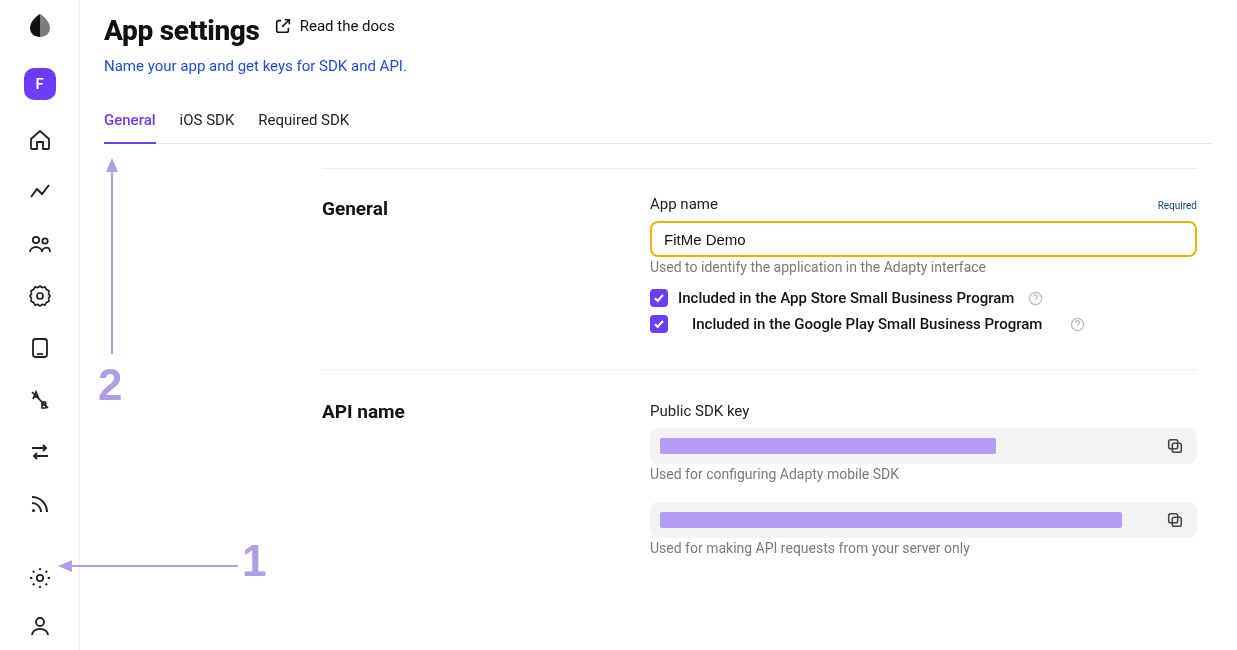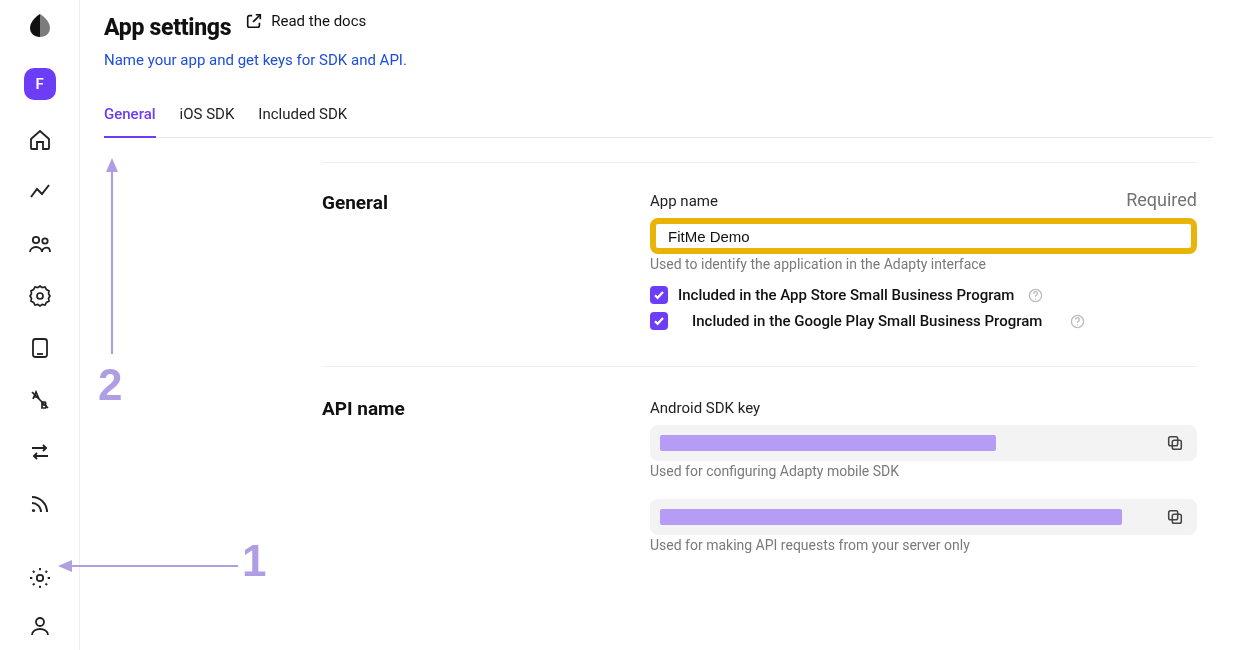--- a/index.html
+++ b/index.html
@@ -32,42 +32,42 @@
   .sidebar .spacer { flex: 1; }
   .sidebar .nav-bottom { display: flex; flex-direction: column; align-items: center; gap: 24px; padding-bottom: 12px; }
 
   .main {
     position: absolute;
     left: 80px; top: 0;
     width: 1157px; height: 650px;
     padding: 14px 24px 0 24px;
   }
   .header { display: flex; align-items: baseline; gap: 10px; }
-  .header h1 { font-size: 23px; font-weight: 800; letter-spacing: -0.3px; }
+  .header h1 { font-size: 28px; font-weight: 800; letter-spacing: -0.3px; }
   .docs-link { display: inline-flex; align-items: center; gap: 8px; font-size: 15px; color: #111; cursor: pointer; margin-left: 4px; position: relative; top: -5px;}
   .docs-link .ext-icon { width: 18px; height: 18px; color: #111; }
   .subtitle { margin-top: 10px; font-size: 15px; color: #1d4ed8; }
 
   .tabs { margin-top: 32px; display: flex; gap: 24px; border-bottom: 1px solid #e8e8e8; }
   .tab { padding: 4px 0 14px 0; font-size: 15px; color: #222; cursor: pointer; position: relative; }
   .tab.active { color: #6d3df5; font-weight: 500;}
   .tab.active::after { content: ""; position: absolute; left: 0; right: 0; bottom: -1px; height: 2px; background: #6d3df5; }
 
   .content { padding-top: 24px; }
   .divider-top { border-top: 1px solid #eee; margin-left: 218px; margin-right: 16px; margin-bottom: 26px;}
   .section { display: flex; margin-left: 218px; margin-right: 16px; margin-bottom: 36px; }
   .section-title { width: 328px; font-size: 19px; font-weight: 700; padding-top: 2px; color:#111;}
   .section-body { flex: 1; }
   .section-divider { border: none; border-top: 1px solid #eee; margin-left: 218px; margin-right: 16px; margin-top: 10px; margin-bottom: 28px;}
 
   .field-label-row { display: flex; justify-content: space-between; align-items: baseline; font-size: 15px; color: #222; margin-bottom: 8px; gap: 43px;}
-  .required { color: #737373; font-size: 18px;}
+  .required { color: #0c4a6e; font-size: 10px;}
   .text-input {
     width: 100%; height: 36px;
-    border: 6px solid #eab308;
+    border: 2px solid #eab308;
     border-radius: 8px;
     padding: 0 12px;
     font-size: 15px;
     color: #111;
     outline: none;
   }
   .hint { margin-top: 2px; font-size: 14px; color: #7a7a7a; }
 
   .checkbox-row { display: flex; align-items: center; gap: 10px; margin-top: 14px; font-size: 15px; }
   .checkbox {
@@ -199,21 +199,21 @@
           </svg>
       </span>
       <span>Read the docs</span>
     </a>
   </div>
   <div class="subtitle">Name your app and get keys for SDK and API.</div>
 
   <div class="tabs">
     <div class="tab active">General</div>
     <div class="tab">iOS SDK</div>
-    <div class="tab">Included SDK</div>
+    <div class="tab">Required SDK</div>
   </div>
 
   <div class="content">
     <div class="divider-top"></div>
 
     <div class="section">
       <div class="section-title">General</div>
       <div class="section-body">
         <div class="field-label-row">
           <span>App name</span>
@@ -256,21 +256,21 @@
     </div>
 
     <hr class="section-divider">
 
     <div class="section">
       <div class="section-title">API name</div>
       <div class="section-body">
 
         <div class="field-block">
           <div class="field-label-row">
-            <span>Android SDK key</span>
+            <span>Public SDK key</span>
           </div>
           <div class="key-field">
             <div class="key-box">
               <div class="key-redact" style="width:336px;"></div>
             </div>
             <div class="copy-btn">
               <svg viewBox="0 0 20 20" width="18" height="18" fill="none" stroke="currentColor" stroke-width="1.7">
                   <rect x="7" y="7" width="10" height="10" rx="2"></rect>
                   <rect x="3" y="3" width="10" height="10" rx="2"></rect>
                 </svg>

